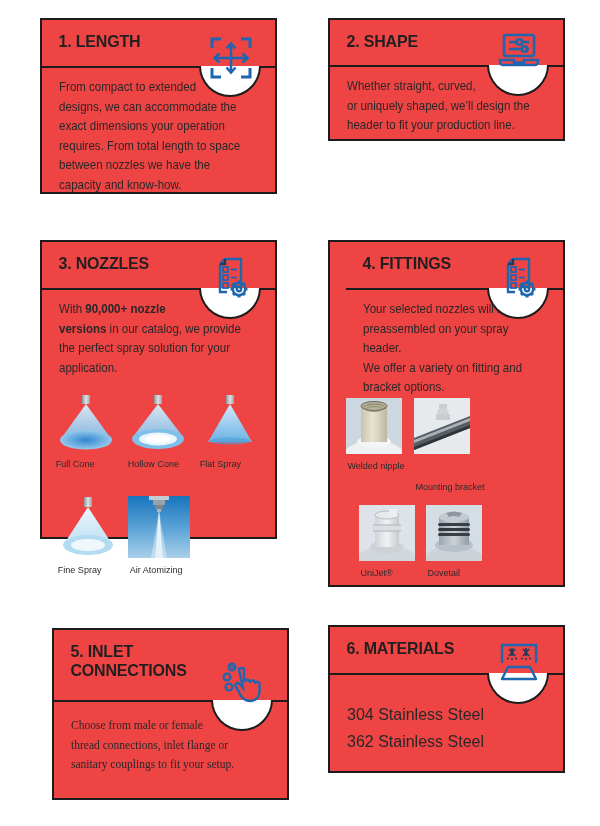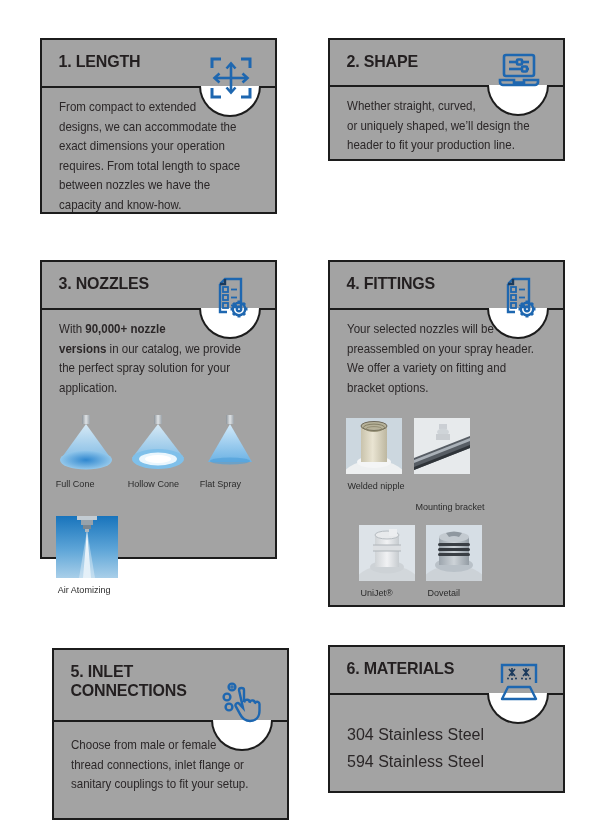--- a/index.html
+++ b/index.html
@@ -1,21 +1,21 @@
 <!DOCTYPE html>
 <html><head>
 <meta charset="utf-8">
 <style>
   html,body{margin:0;padding:0;}
   body{
     width:600px;height:826px;background:#ffffff;position:relative;
     font-family:"Liberation Sans", sans-serif;color:#2b2728;overflow:hidden;
   }
   .card{
-    position:absolute;background:#a3a3a3;border:2px solid #1c1c1c;box-sizing:border-box;margin-top:20px;
+    position:absolute;background:#ef4444;border:2px solid #1c1c1c;box-sizing:border-box;
   }
   .card-header{
     position:relative;height:var(--hh);border-bottom:2px solid #1c1c1c;box-sizing:border-box;
   }
   .card-title{
     font-weight:bold;font-size:16.5px;line-height:19px;color:#231f20;
     padding:12px 0 0 17px;white-space:pre-line;letter-spacing:-0.2px;
     display:inline-block;transform:scaleX(0.97);transform-origin:0 0;
   }
   .notch{
@@ -182,20 +182,35 @@
         <rect x="28" y="1" width="8" height="9" fill="url(#tip1)"></rect>
         <polygon points="32,10 10,48 54,48" fill="url(#fs-cone)"></polygon>
         <ellipse cx="32" cy="47" rx="20" ry="3.5" fill="#4fa0da" opacity="0.65"></ellipse>
       </svg>
       <span class="fig-label">Flat Spray</span>
     </div>
   </div>
 
   <div class="figure-row" style="top:254px;left:14px;">
     <div class="fig" style="width:72px;">
+      <svg class="photo" width="64" height="62" viewBox="0 0 64 62">
+        <defs>
+          <linearGradient id="fn-cone" x1="0" y1="0" x2="0" y2="1">
+            <stop offset="0" stop-color="#ecf6fc"></stop>
+              <stop offset="1" stop-color="#bfe0f4"></stop>
+          </linearGradient>
+        </defs>
+        <rect x="28" y="1" width="8" height="10" fill="url(#tip1)"></rect>
+        <polygon points="32,11 8,48 56,48" fill="url(#fn-cone)"></polygon>
+        <ellipse cx="32" cy="49" rx="25" ry="10" fill="#b3dcf3"></ellipse>
+        <ellipse cx="32" cy="49" rx="17" ry="6" fill="#f0f8fd"></ellipse>
+      </svg>
+      <span class="fig-label">Fine Spray</span>
+    </div>
+    <div class="fig" style="width:72px;">
       <svg class="photo" width="62" height="62" viewBox="0 0 62 62">
         <defs>
           <linearGradient id="aa-bg" x1="0" y1="0" x2="0" y2="1">
             <stop offset="0" stop-color="#1874bc"></stop>
               <stop offset="0.55" stop-color="#5fa6d8"></stop>
               <stop offset="1" stop-color="#a9cfe9"></stop>
           </linearGradient>
           <linearGradient id="aa-jet" x1="0" y1="0" x2="0" y2="1">
             <stop offset="0" stop-color="#ffffff" stop-opacity="0.95"></stop>
               <stop offset="1" stop-color="#ffffff" stop-opacity="0.55"></stop>
@@ -207,21 +222,21 @@
         <rect x="21" y="0" width="20" height="4" fill="#c3ccd3"></rect>
         <rect x="25" y="4" width="12" height="5" fill="#97a2ab"></rect>
         <rect x="27" y="9" width="8" height="4" fill="#7b868f"></rect>
         <rect x="29" y="13" width="4" height="3" fill="#aeb6bd"></rect>
       </svg>
       <span class="fig-label">Air Atomizing</span>
     </div>
   </div>
 </div>
 
-<div class="card" style="left:328px;top:240px;width:237px;height:347px;--hh:48px;">
+<div class="card" style="left:328px;top:240px;width:237px;height:347px;padding-left:16px;--hh:48px;">
   <div class="card-header">
     <span class="card-title">4. FITTINGS</span>
   </div>
   <div class="notch"></div>
   <svg class="card-icon" style="top:12px;" viewBox="0 0 48 48" fill="none" stroke="#1e67b0" stroke-width="2.4">
     <path d="M13,10 L18,5 H34 V33 H26"></path>
     <path d="M13,10 V38 H20"></path>
     <path d="M18,5 V10 H13" stroke="#1b3a5c"></path>
     <g stroke-width="1.8">
       <rect x="16" y="13" width="5" height="5"></rect>
@@ -348,21 +363,21 @@
 CONNECTIONS</span>
   </div>
   <div class="notch"></div>
   <svg class="card-icon" style="top:30px;" viewBox="0 0 48 48" fill="none" stroke="#1e67b0" stroke-width="2.4">
     <circle cx="13" cy="7" r="3.4"></circle>
     <circle cx="13" cy="7" r="0.6" fill="#1e67b0"></circle>
     <circle cx="8" cy="17" r="3.4"></circle>
     <circle cx="10" cy="27" r="3.4"></circle>
     <path d="M20,10 c0,-2.6 5,-2.6 5,0 v11 l0.5,0.3 c0.8,-2.4 4.8,-2 5,0.3 l0.5,0.2 c1,-2.2 4.6,-1.6 4.8,0.7 l0.5,0.2 c1.2,-1.8 4.2,-1 4.2,1.3 v6.5 c0,6.5 -3.8,10.5 -9.5,10.5 c-4.6,0 -7.6,-2.2 -9.8,-6.6 l-4.4,-8 c-1.3,-2.4 1.8,-4.4 3.6,-2.4 l3.6,3.9 z"></path>
   </svg>
-  <div class="card-body" style="padding-top:14px;">
+  <div class="card-body" style="padding-top:14px;font-family:Liberation Serif, serif;">
     <span class="body-text">Choose from male or female
 thread connections, inlet flange or
 sanitary couplings to fit your setup.</span>
   </div>
 </div>
 
 <div class="card" style="left:328px;top:625px;width:237px;height:148px;--hh:48px;">
   <div class="card-header">
     <span class="card-title">6. MATERIALS</span>
   </div>
@@ -371,15 +386,15 @@
     <path d="M7,24 V6 H41 V24"></path>
     <g stroke="#1b3a5c" stroke-width="1.6">
       <path d="M14,10 L20,17 M20,10 L14,17 M17,9 V17"></path>
       <path d="M28,10 L34,17 M34,10 L28,17 M31,9 V17"></path>
       <path d="M13,19.5 h0.01 M17,20 h0.01 M21,19.5 h0.01 M27,19.5 h0.01 M31,20 h0.01 M35,19.5 h0.01" stroke-linecap="round" stroke-width="2"></path>
     </g>
     <path d="M13,28 H35 L41,40 H7 Z" stroke-linejoin="round"></path>
   </svg>
   <div class="materials-list">
     <div class="material-line">304 Stainless Steel</div>
-    <div class="material-line">594 Stainless Steel</div>
+    <div class="material-line">362 Stainless Steel</div>
   </div>
 </div>
 
 </body></html>

